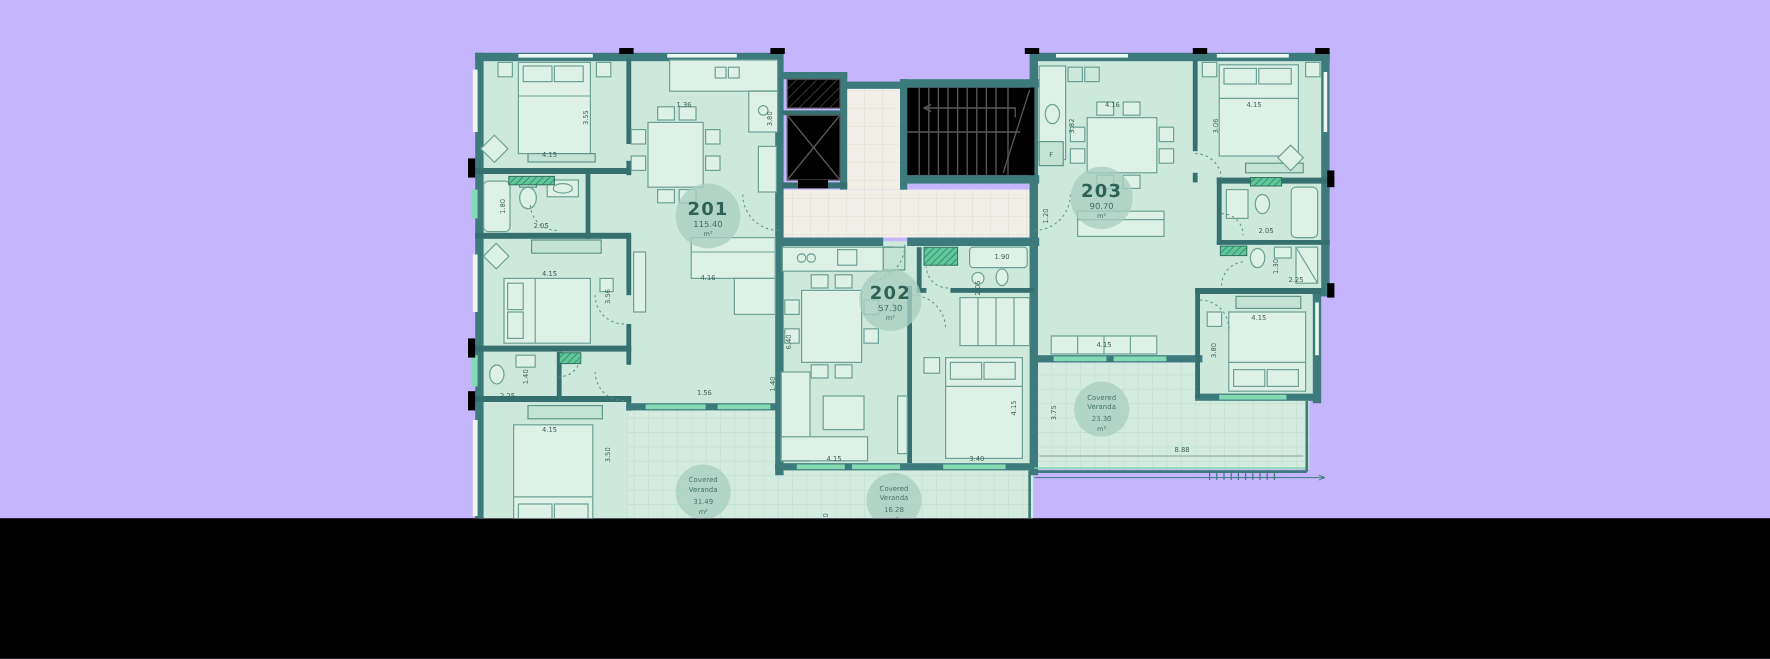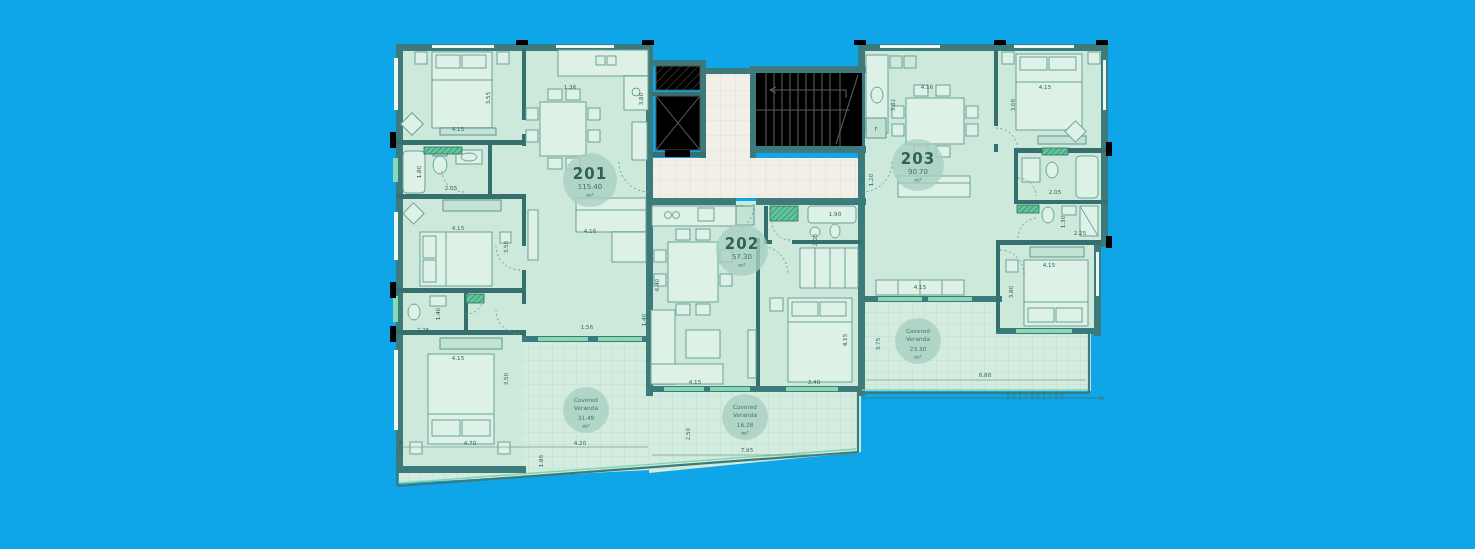--- a/index.html
+++ b/index.html
@@ -1,16 +1,16 @@
 <!DOCTYPE html>
 <html><head>
 <meta charset="utf-8">
 <style>
   html,body{margin:0;padding:0;background:#000;}
-  .stage{position:relative;width:1475px;height:549px;background:#0ea5e9;overflow:hidden;}
+  .stage{position:relative;width:1475px;height:432px;background:#c4b5fd;overflow:hidden;}
   svg{position:absolute;left:0;top:0;}
   svg text{font-family:"DejaVu Sans",sans-serif;}
   .wall{fill:#3d7a7b;}
   .wall2{fill:#35706f;}
   .room{fill:#cde9dc;}
   .furn{fill:#def1e7;stroke:#6ba196;stroke-width:1;}
   .furnd{fill:#c3e4d4;stroke:#5f968c;stroke-width:1;}
   .fl{stroke:#6ba196;stroke-width:1;fill:none;}
   .acc{stroke:#2e6d5e;stroke-width:.8;}
   .win{fill:#85d9b3;}

